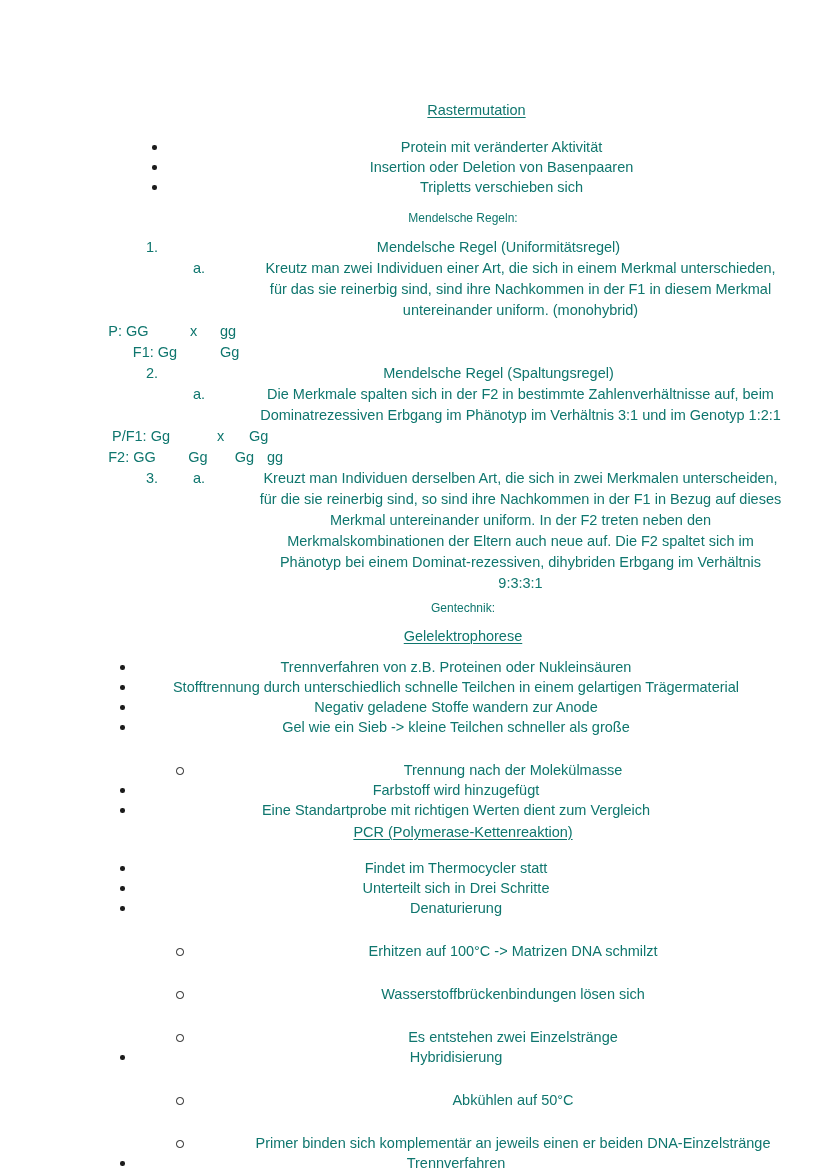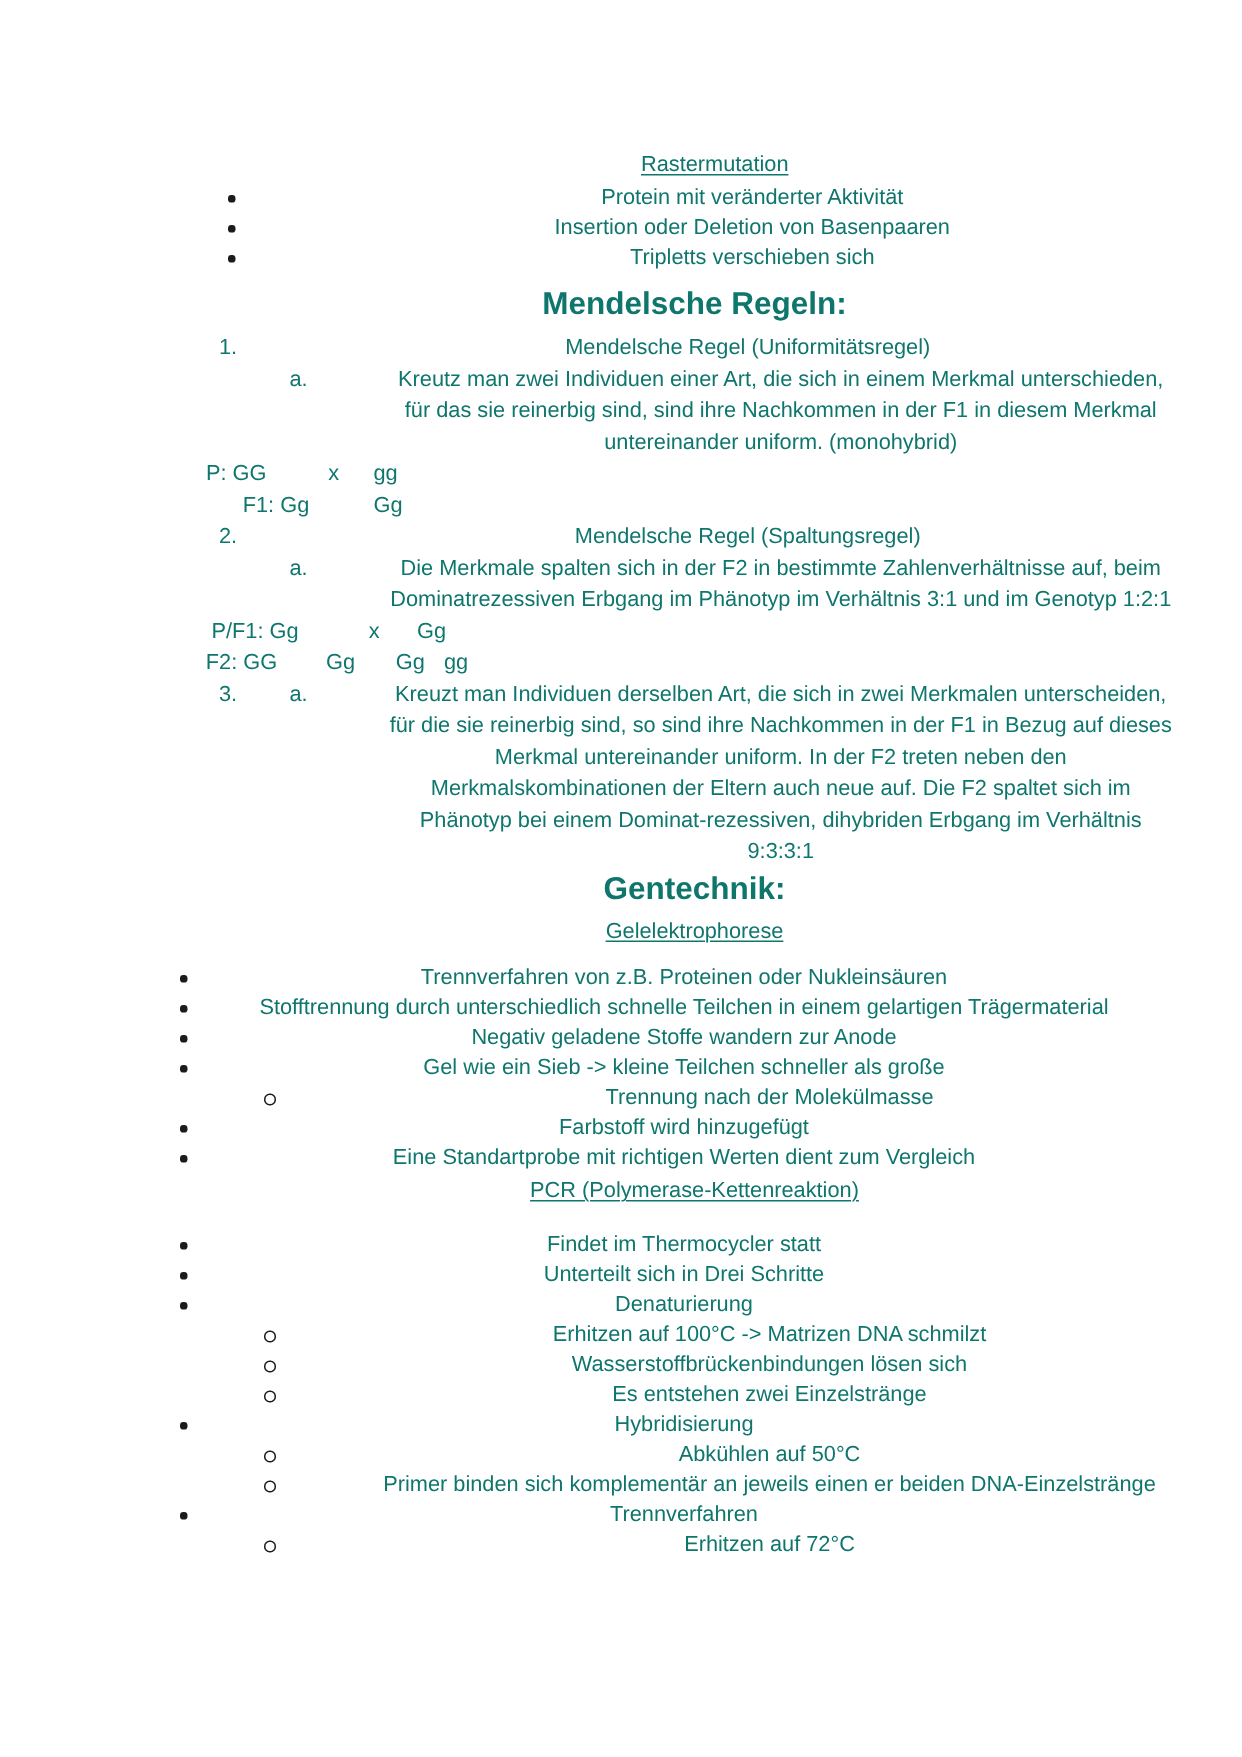--- a/index.html
+++ b/index.html
@@ -4,51 +4,51 @@
 <style>
   html, body { margin:0; padding:0; background:#ffffff; }
   .page {
     position:relative; width:828px; height:1171px; background:#ffffff;
     overflow:hidden; font-family:"Liberation Sans", sans-serif;
     font-size:14.5px; line-height:20px; color:#0f766e;text-align:center;
     -webkit-font-smoothing:antialiased;
   }
   
   .h-underline { text-decoration:underline; text-underline-offset:2px; text-decoration-thickness:1px; }
-  .h-bold { font-weight:700; font-size:21px; }
+  .h-bold { font-weight:400; font-size:12px; }
   #h-raster      { margin:100px 0 0 125px; }
-  #sec1-rows     { margin-top:2px; }
+  #sec1-rows     { margin-top:17px; }
   #h-mendel      { margin:11px 0 0 98px; }
   #mendel-list   { margin-top:9px; line-height:21px; }
   #h-gentechnik  { margin:4px 0 0 98px; }
   #h-gel         { margin:8px 0 0 98px; }
   #gel-rows      { margin-top:11px; }
   #h-pcr         { margin:2px 0 0 98px; }
   #pcr-rows      { margin-top:16px; }
 
   
   .brow { position:relative; }
   .brow.ind1a { padding-left:175px; }           
   .brow.ind1a .mk { left:152px; }
   .brow.ind1 { padding-left:84px; }            
   .brow.ind1 .mk { left:120px; }
-  .brow.ind2 { padding-left:198px; }            
+  .brow.ind2 { padding-left:198px;margin-top:23px; }            
   .brow.ind2 .mk { left:176px; }
   .mk { position:absolute; top:8px; width:4.5px; height:4.5px; border-radius:50%; background:#1b1b1b; }
   .mk.hollow { width:5.5px; height:5.5px; top:7px; background:transparent; border:1.2px solid #1b1b1b; }
 
   
   .mrow { position:relative; padding-left:169px; }
   .mrow .num { position:absolute; left:146px; }
   .subrow { position:relative; padding-left:213px; }
   .subrow .letter { position:absolute; left:193px; }
   .subrow .ptext { white-space:pre-line; }
 
   
-  .gen-row { display:flex; margin-left:119px; }
+  .gen-row { display:flex; margin-left:90px; }
   .gc { flex:0 0 auto; }
   .w77  { width:77px; }  .w53 { width:53px; }
   .w130 { width:130px; }
   .w102 { width:102px; } .w57 { width:57px; }
   .w84  { width:84px; }  .w48 { width:48px; } .w45 { width:45px; }
 </style>
 </head>
 <body>
 
 <div class="page">

